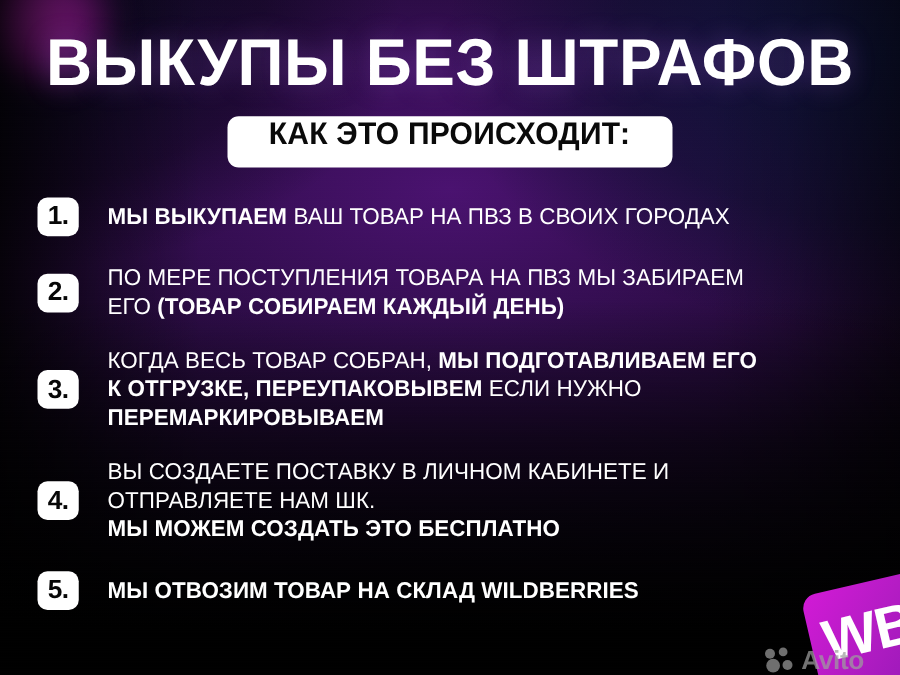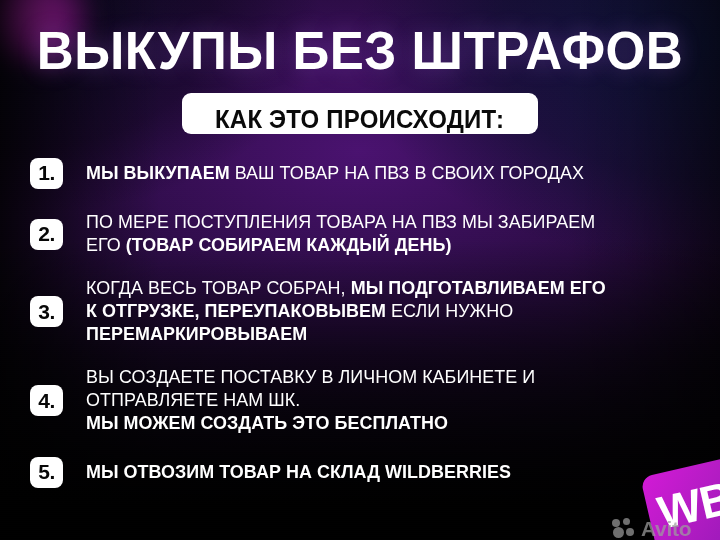--- a/index.html
+++ b/index.html
@@ -100,21 +100,21 @@
   .subtitle-pill {
     position: absolute;
     left: 182px;
     top: 93px;
     width: 356px;
     height: 41px;
     box-sizing: border-box;
     background: #ffffff;
     border-radius: 9px;
     display: flex;
-    align-items: flex-end;
+    align-items: flex-start;
     justify-content: center;
   }
   .subtitle-text {
     color: #0a0a0a;
     font-size: 25px;
     font-weight: bold;
     letter-spacing: 0.2px;
     transform: scaleX(0.96);
     white-space: nowrap;
   }

